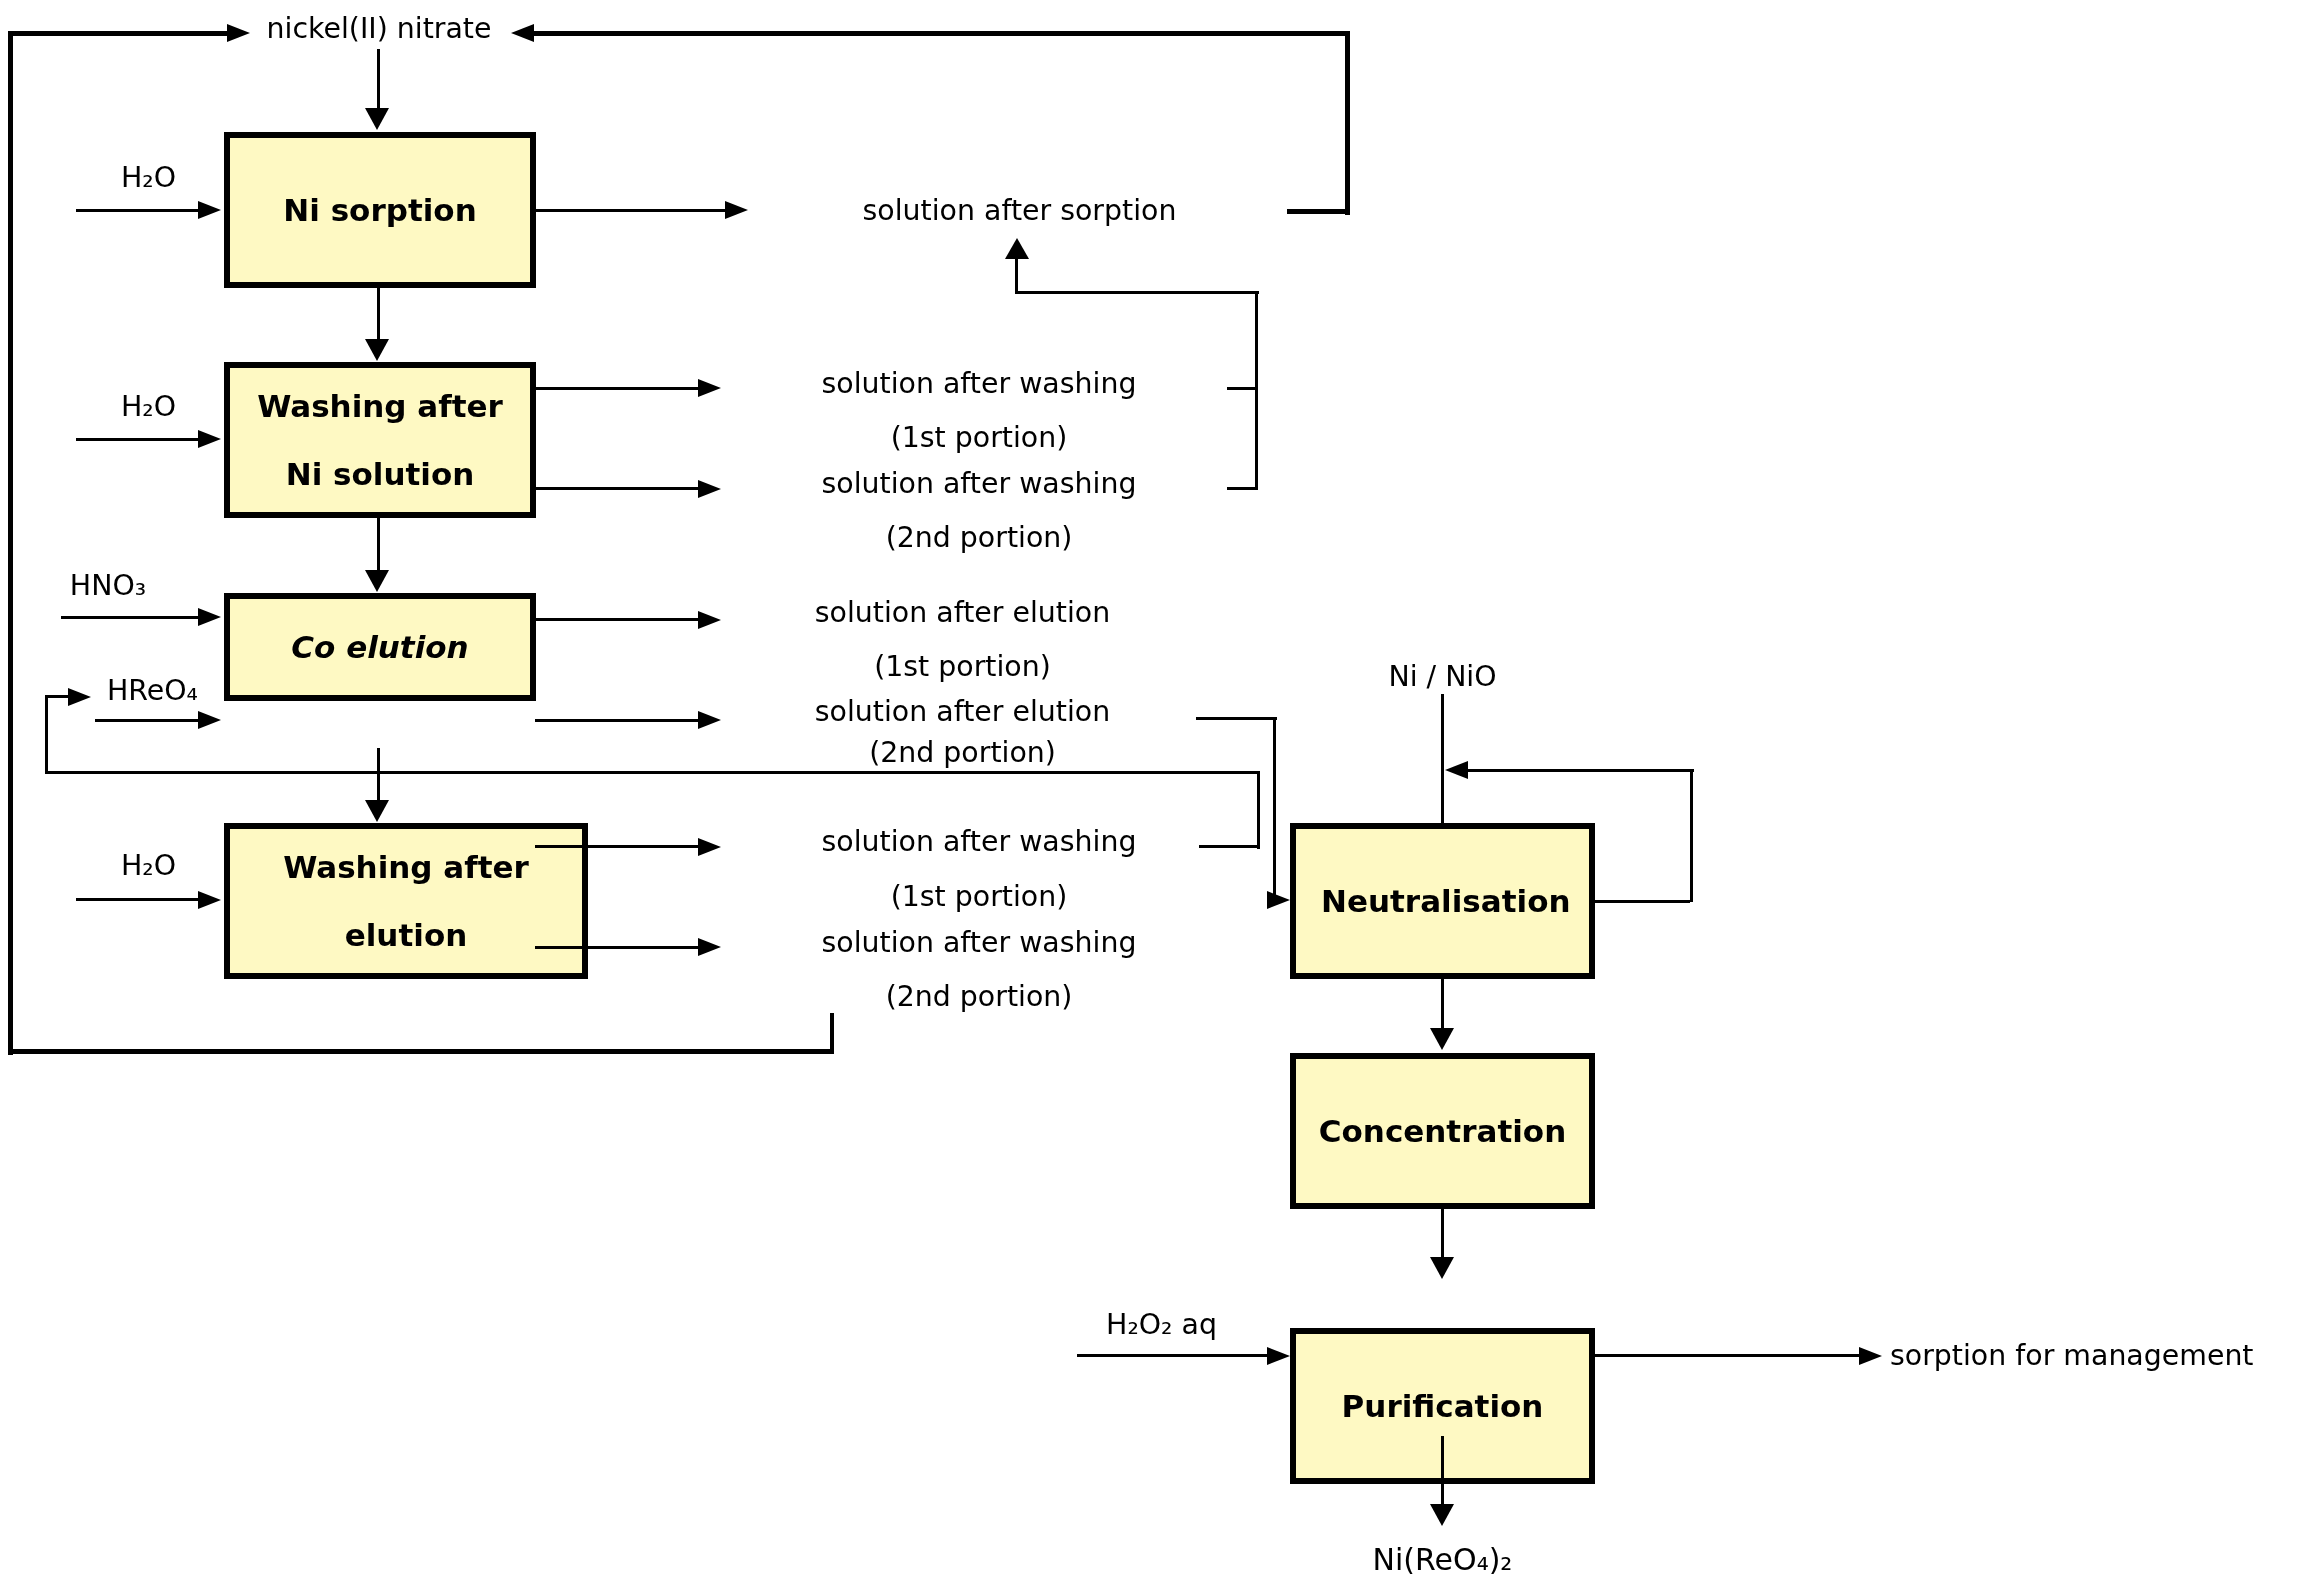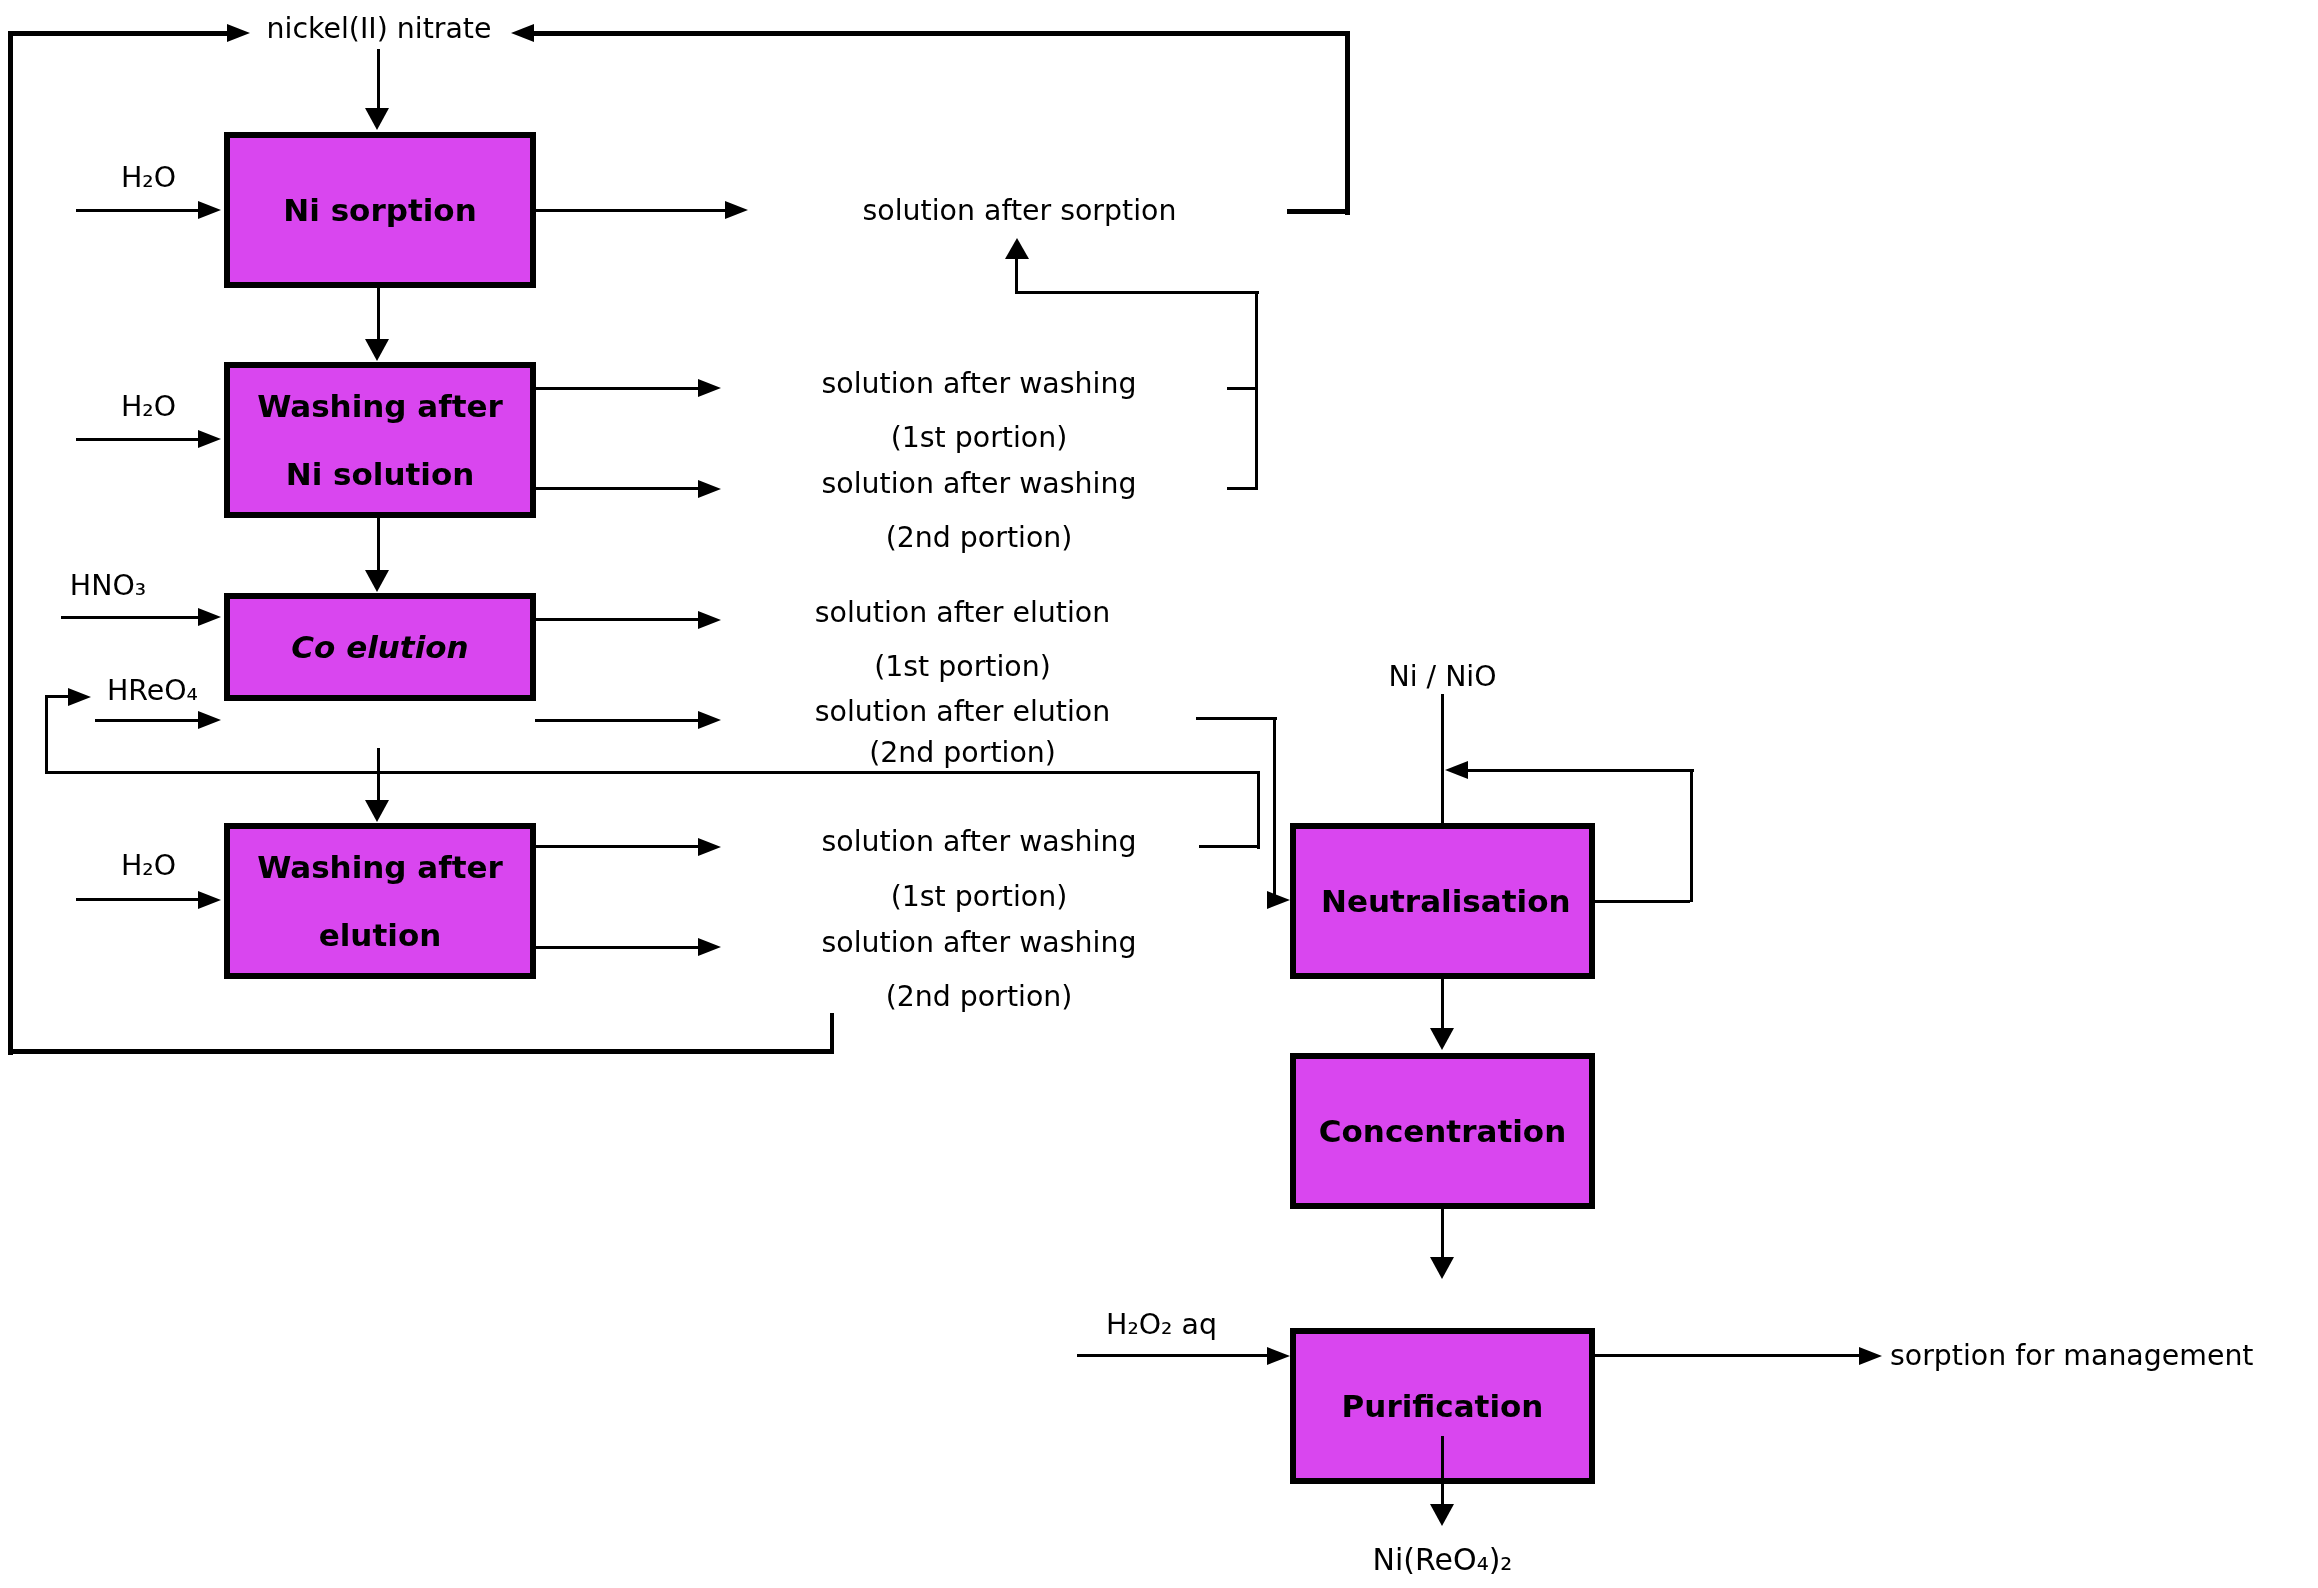--- a/index.html
+++ b/index.html
@@ -4,21 +4,21 @@
 <style>
   html,body{margin:0;padding:0;background:#ffffff;}
   #canvas{position:relative;width:2319px;height:1588px;background:#ffffff;
           font-family:"DejaVu Sans",sans-serif;color:#000;overflow:hidden;}
   .l{position:absolute;background:#000;}
   .ah{position:absolute;width:0;height:0;}
   .ah-r{border-top:9.5px solid transparent;border-bottom:9.5px solid transparent;border-left:23px solid #000;}
   .ah-l{border-top:9.5px solid transparent;border-bottom:9.5px solid transparent;border-right:23px solid #000;}
   .ah-d{border-left:12.2px solid transparent;border-right:12.2px solid transparent;border-top:22.4px solid #000;}
   .ah-u{border-left:12.2px solid transparent;border-right:12.2px solid transparent;border-bottom:21px solid #000;}
-  .pbox{position:absolute;box-sizing:border-box;border:6.1px solid #000;background:#d946ef;
+  .pbox{position:absolute;box-sizing:border-box;border:6.1px solid #000;background:#fef9c3;
         display:flex;align-items:center;justify-content:center;text-align:center;
         font-weight:bold;font-size:31px;line-height:2.2;padding:0 9.5px;}
   .lbl{position:absolute;font-size:28.4px;display:flex;align-items:center;justify-content:center;
        text-align:center;white-space:nowrap;}
   .lbl.left{justify-content:flex-start;text-align:left;}
 </style>
 </head>
 <body>
 
 <div id="canvas">
@@ -106,21 +106,21 @@
   <div class="lbl" style="left:85px;top:672px;width:135px;height:37px;">HReO₄</div>
   <div class="l" style="left:95px;top:719px;width:103px;height:3.4px;"></div>
   <div class="ah ah-r" style="left:198px;top:711px;"></div>
 
   <div class="l" style="left:377px;top:748px;width:3.4px;height:53px;"></div>
   <div class="ah ah-d" style="left:365px;top:800px;"></div>
 
   <div class="lbl" style="left:64px;top:848px;width:169px;height:35px;">H₂O</div>
   <div class="l" style="left:76px;top:898px;width:122px;height:3.4px;"></div>
   <div class="ah ah-r" style="left:198px;top:891px;"></div>
-  <div class="pbox" style="left:224px;top:823px;width:312px;height:156px;">
+  <div class="pbox" style="left:224px;top:823px;width:364px;height:156px;">
     <span style="white-space:normal;">Washing after elution</span>
   </div>
   <div class="l" style="left:535px;top:845px;width:163px;height:3.4px;"></div>
   <div class="ah ah-r" style="left:698px;top:838px;"></div>
   <div class="lbl" style="left:732px;top:824px;width:494px;height:35px;">solution after washing</div>
   <div class="lbl" style="left:732px;top:879px;width:494px;height:35px;">(1st portion)</div>
   <div class="l" style="left:535px;top:946px;width:163px;height:3.4px;"></div>
   <div class="ah ah-r" style="left:698px;top:938px;"></div>
   <div class="lbl" style="left:732px;top:925px;width:494px;height:35px;">solution after washing</div>
   <div class="lbl" style="left:732px;top:979px;width:494px;height:35px;">(2nd portion)</div>

